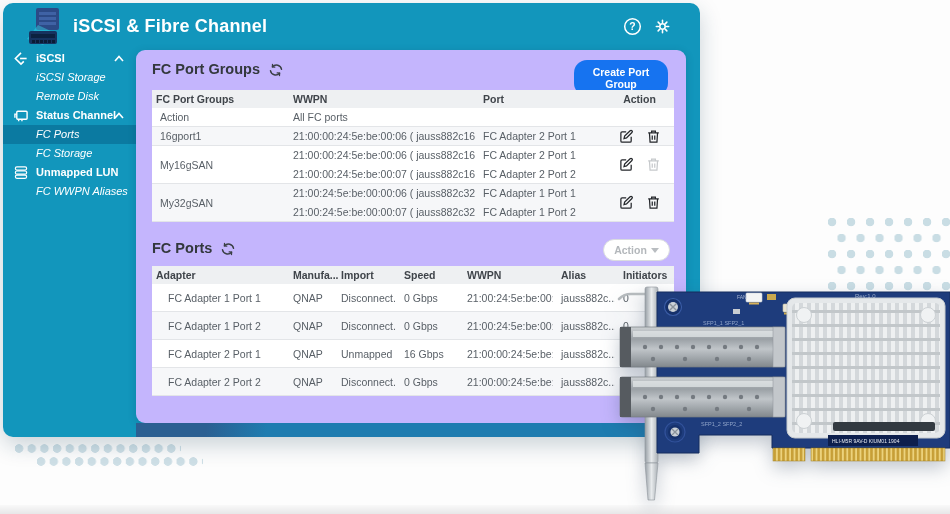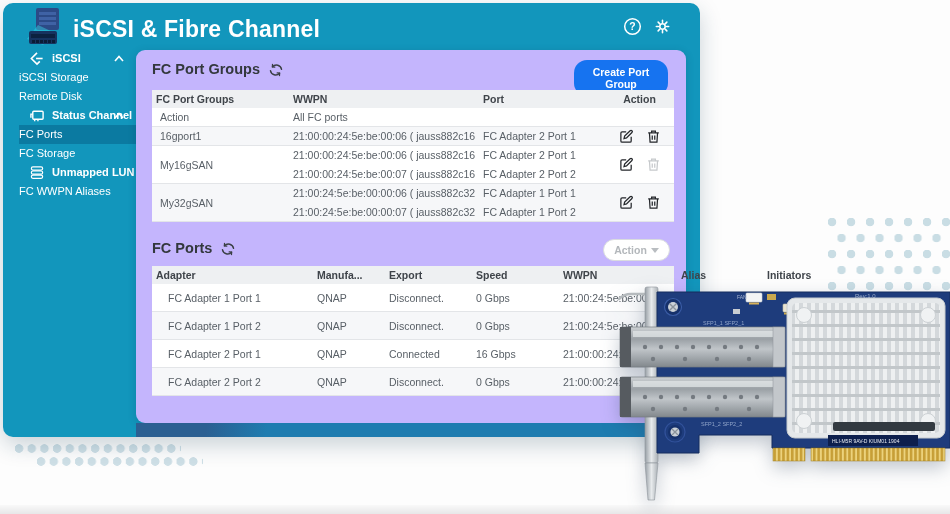--- a/index.html
+++ b/index.html
@@ -17,31 +17,31 @@
     background-size:19px 32px,19px 32px;
     background-position:0 0,9.5px 16px;}
   #floor{position:absolute;left:0;bottom:0;width:100%;height:9px;
     background:linear-gradient(#f9f9f9,#e7e7e8);z-index:0;}
 
   
   #app{position:absolute;left:3px;top:3px;width:697px;height:434px;background:#1296bc;
     border-radius:10px;box-shadow:0 8px 22px rgba(20,60,80,.22);z-index:2;}
   #titlebar{position:absolute;left:0;top:0;width:100%;height:46px;}
   #logo{position:absolute;left:22px;top:4px;width:40px;height:40px;}
-  #app-title{position:absolute;left:70px;top:13px;font-size:23px;font-weight:700;color:#fff;letter-spacing:.2px;}
+  #app-title{position:absolute;left:70px;top:13px;font-size:18px;font-weight:700;color:#fff;letter-spacing:.2px;}
   .tb-icon{position:absolute;top:14px;width:19px;height:19px;cursor:pointer;}
   #help-btn{right:58px;}
   #gear-btn{right:28px;}
 
   
   #sidebar{position:absolute;left:0;top:46px;width:133px;bottom:0;}
-  .sb-item{position:relative;height:19px;display:flex;align-items:flex-start;color:#fff;cursor:pointer;margin-left:16px;}
+  .sb-item{position:relative;height:19px;display:flex;align-items:flex-start;color:#fff;cursor:pointer;}
   .sb-item .lbl{font-size:11px;line-height:19px;white-space:nowrap;}
   .sb-group .lbl{font-weight:700;}
-  .sb-sub .lbl{font-weight:400;}
+  .sb-sub .lbl{font-weight:400;padding-left:33px;font-style:italic;}
   .sb-group .lbl{padding-left:33px;}
   .sb-ico{position:absolute;left:10px;top:2px;width:16px;height:15px;}
   .sb-chev{position:absolute;right:12px;top:6px;width:10px;height:7px;}
   .sb-item.selected{background:#0b7aa1;}
 
   
   #panel{position:absolute;left:133px;top:47px;width:550px;height:373px;background:#c4b5fd;
     border-radius:9px;box-shadow:0 2px 8px rgba(0,40,60,.18);}
   #band{position:absolute;left:133px;bottom:0;right:0;height:14px;
     background:linear-gradient(100deg,#2b5f92 0px,#2b5f92 70px,#1e7cb0 130px,#1e7cb0 100%);
@@ -56,21 +56,21 @@
     border:1px solid #d9dcdf;border-radius:12px;color:#b3b7bb;font-size:10.5px;font-weight:700;cursor:pointer;
     display:flex;align-items:center;justify-content:center;gap:4px;}
   #action-btn .caret{width:0;height:0;border-left:4px solid transparent;border-right:4px solid transparent;border-top:5px solid #b9bdc1;}
 
   .tbl{position:absolute;left:16px;width:522px;font-size:10.5px;color:#585f66;}
   #tbl-groups{top:40px;}
   #tbl-ports{top:216px;}
   .t-head{display:grid;align-items:center;background:#eef0f2;height:18px;
     font-weight:700;color:#3f444a;}
   .g-cols{grid-template-columns:133px 190px 130px 69px;}
-  .p-cols{grid-template-columns:133px 48px 63px 63px 94px 62px 59px;gap:24px;}
+  .p-cols{grid-template-columns:133px 48px 63px 63px 94px 62px 59px;}
   .t-row{display:grid;align-items:center;border-bottom:1px solid #e3e5e8;background:#fff;}
   .t-row.alt{background:#f6f7f9;}
   .t-row .c{padding-left:8px;overflow:hidden;white-space:nowrap;}
   .t-head .c{padding-left:8px;}
   .t-head .c:first-child{padding-left:4px;}
   .multi div{line-height:19px;height:19px;}
   .h19{height:19px;}
   .h38{height:38px;}
   .h28{height:28px;}
   .actions{display:flex;justify-content:center;align-items:center;gap:12px;padding-left:0 !important;}
@@ -296,21 +296,21 @@
 
       <div id="action-btn">
         <span>Action</span>
         <span class="caret"></span>
       </div>
 
       <div class="tbl" id="tbl-ports">
         <div class="t-head p-cols">
           <div class="c">Adapter</div>
           <div class="c">Manufa...</div>
-          <div class="c">Export</div>
+          <div class="c">Import</div>
           <div class="c">Speed</div>
           <div class="c">WWPN</div>
           <div class="c">Alias</div>
           <div class="c">Initiators</div>
         </div>
 
         <div class="t-row p-cols h28">
           <div class="c" style="padding-left:16px;">FC Adapter 1 Port 1</div>
           <div class="c">QNAP</div>
           <div class="c">Disconnect...</div>
@@ -326,21 +326,21 @@
           <div class="c">Disconnect...</div>
           <div class="c">0 Gbps</div>
           <div class="c">21:00:24:5e:be:00:00...</div>
           <div class="c">jauss882c...</div>
           <div class="c">0</div>
         </div>
 
         <div class="t-row p-cols h28">
           <div class="c" style="padding-left:16px;">FC Adapter 2 Port 1</div>
           <div class="c">QNAP</div>
-          <div class="c">Connected</div>
+          <div class="c">Unmapped</div>
           <div class="c">16 Gbps</div>
           <div class="c">21:00:00:24:5e:be:00...</div>
           <div class="c">jauss882c...</div>
           <div class="c">1</div>
         </div>
 
         <div class="t-row alt p-cols h28">
           <div class="c" style="padding-left:16px;">FC Adapter 2 Port 2</div>
           <div class="c">QNAP</div>
           <div class="c">Disconnect...</div>

